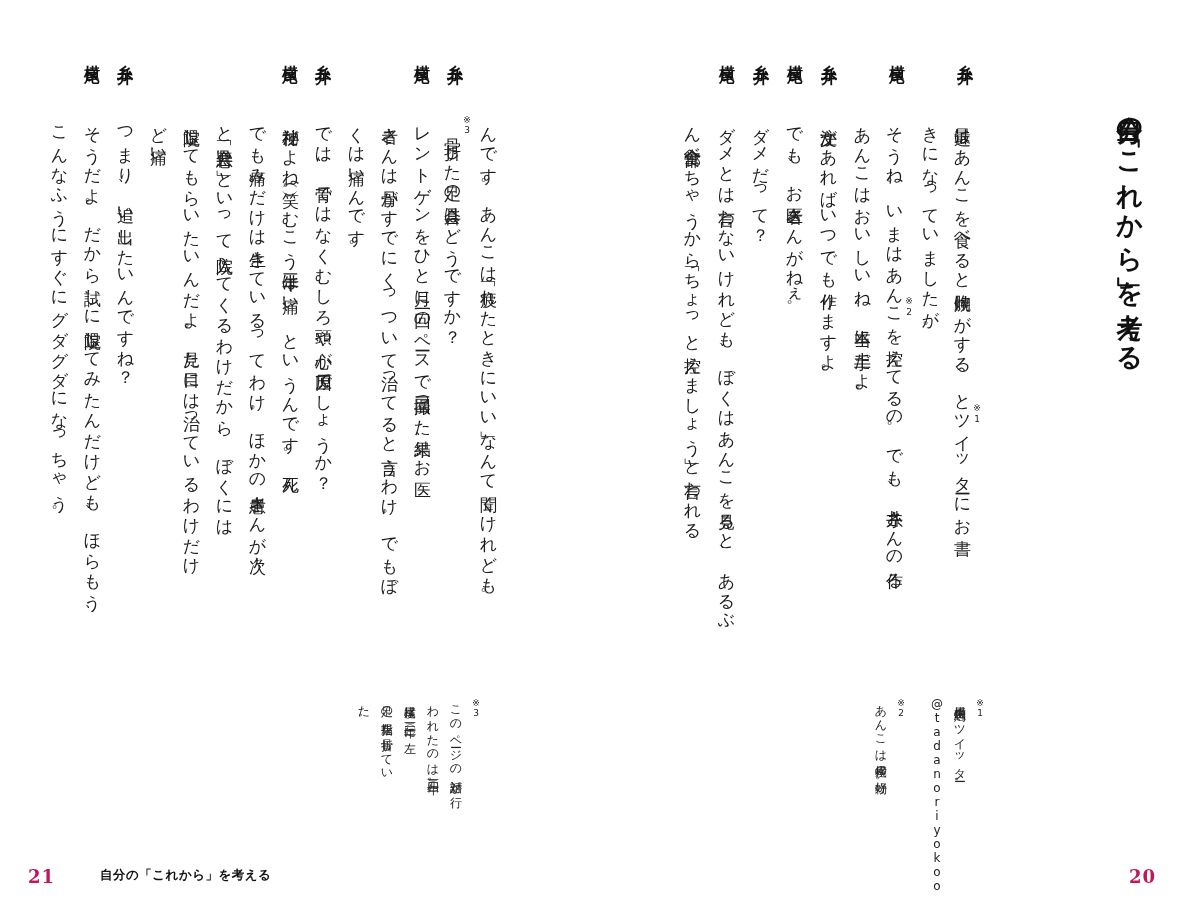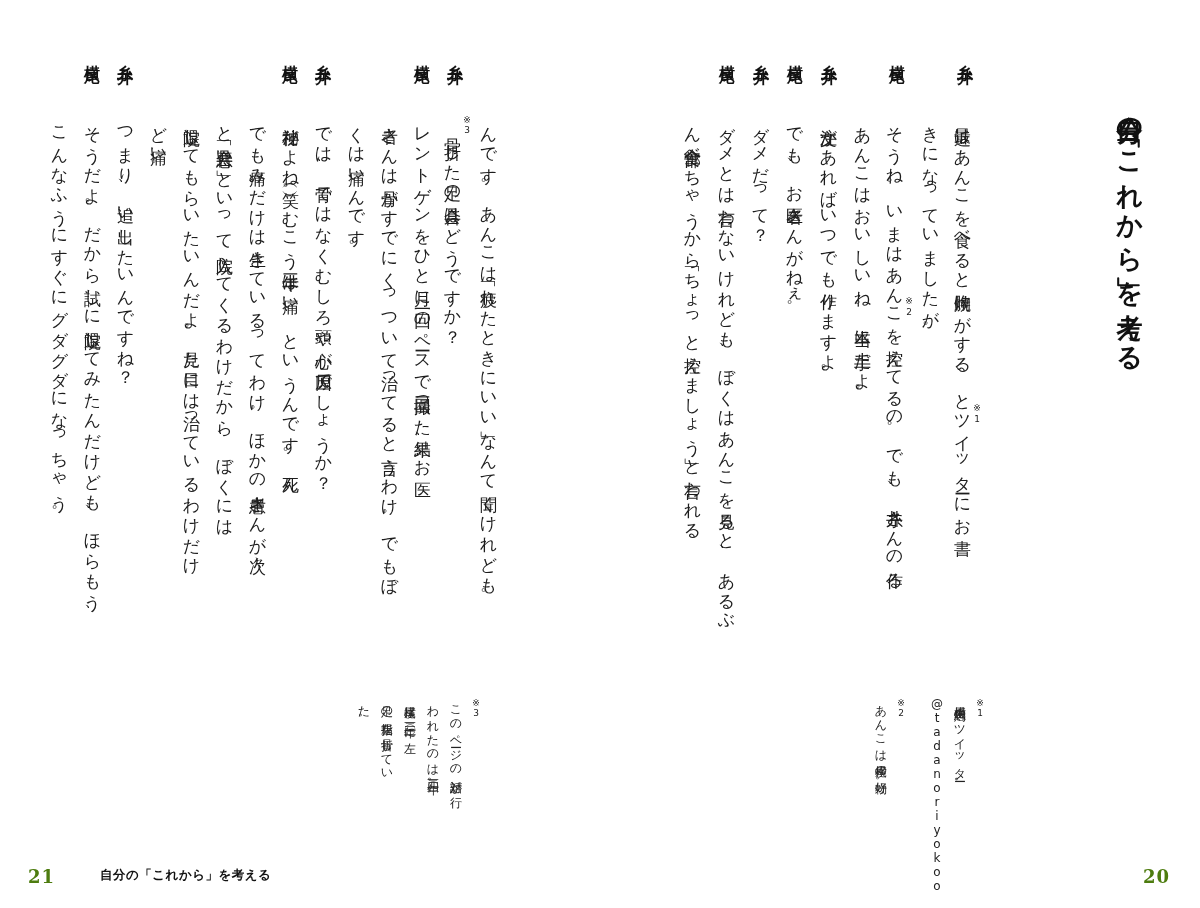--- a/index.html
+++ b/index.html
@@ -91,24 +91,24 @@
   .fn-gap { width: 16px; height: 100%; }
   .latin-upright { text-orientation: upright; letter-spacing: 0; }
 
   
   .page-number {
     position: absolute; bottom: 21px;
     font-family: "DejaVu Serif", "Liberation Serif", serif;
     font-weight: 700;
     font-size: 18px;
     letter-spacing: 1px;
-    color: #4d7c0f;
+    color: #be185d;
   }
   .pn-left  { left: 28px; }
-  .pn-right { right: 30px; }
+  .pn-right { right: 44px; }
   .running-title {
     position: absolute; bottom: 24px; left: 100px;
     font-family: "DejaVu Sans", "Liberation Sans", sans-serif;
     font-weight: 700;
     font-size: 12.5px;
     letter-spacing: 0.5px;
     color: #111;
   }
 </style>
 </head>

